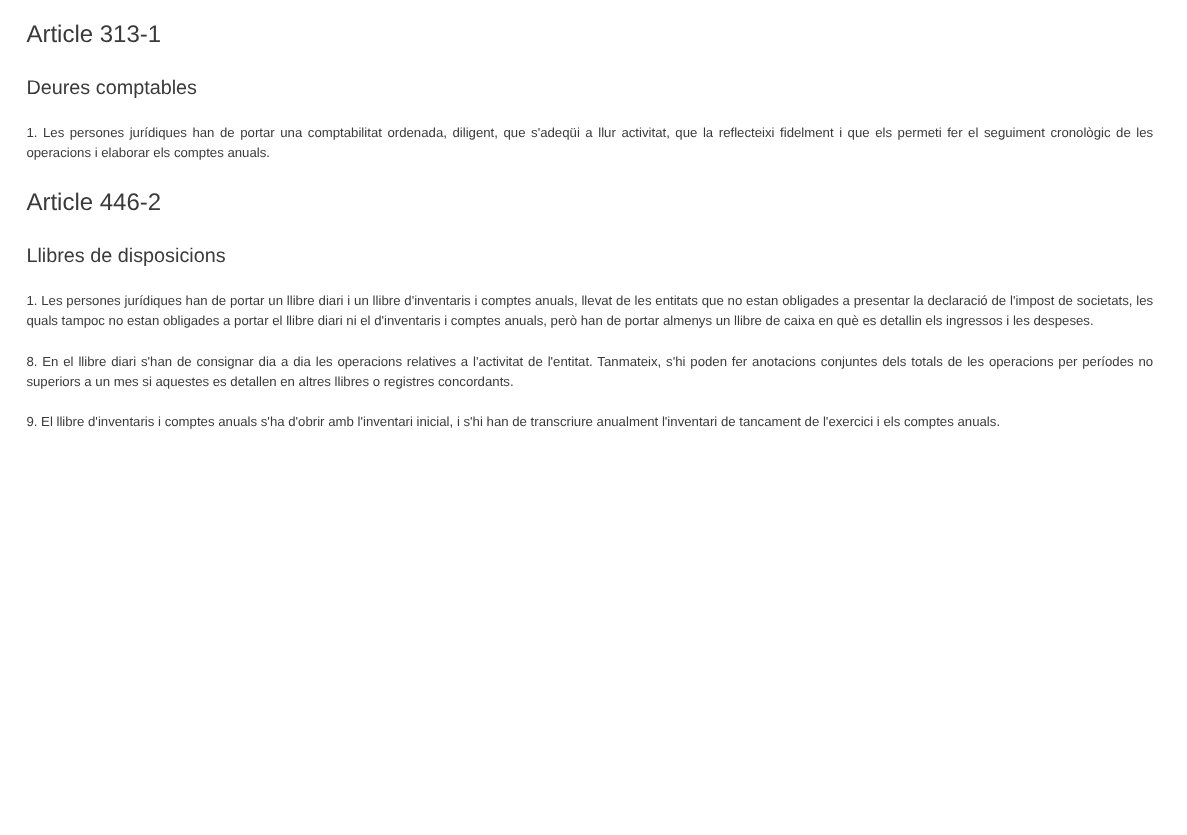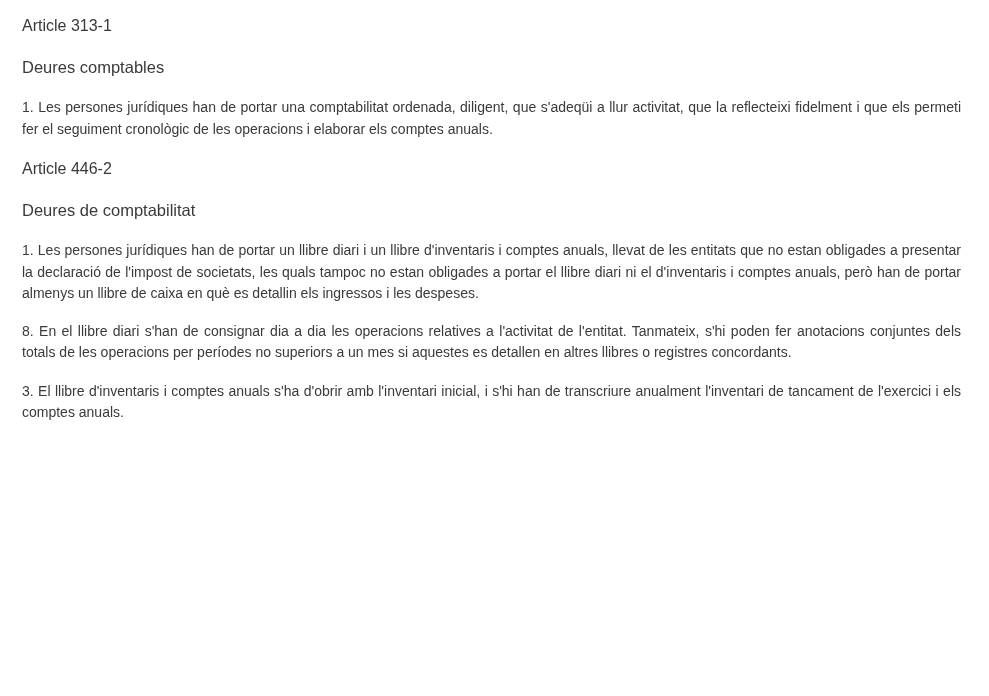--- a/index.html
+++ b/index.html
@@ -15,27 +15,27 @@
     color: #333333;
   }
   .page {
     box-sizing: border-box;
     width: 989px;
     height: 696px;
     padding: 14px 28px 0 22px;
     background: #ffffff;
   }
   .block {
-    font-size: 14px;
+    font-size: 11px;
     line-height: 1.52;
     color: #3a3a3a;
     margin: 0 0 17px 0;
   }
   .heading {
-    font-size: 16px;
+    font-size: 20px;
     line-height: 1.52;
     color: #3a3a3a;
     margin: 0 0 17px 0;
     text-align: left;
   }
   .subheading {
     font-size: 16.5px;
     line-height: 1.52;
     color: #3a3a3a;
     margin: 12px 0 17px 0;
@@ -56,21 +56,21 @@
 
   <div class="heading">Article 313-1</div>
 
   <div class="subheading">Deures comptables</div>
 
   <p class="block para">1. Les persones jurídiques han de portar una comptabilitat ordenada, diligent, que s'adeqüi a llur activitat, que la reflecteixi fidelment i que els permeti fer el seguiment cronològic de les operacions i elaborar els comptes anuals.</p>
 
 
   <div class="heading">Article 446-2</div>
 
-  <div class="subheading">Deures de comptabilitat</div>
+  <div class="subheading">Llibres de disposicions</div>
 
   <p class="block para">1. Les persones jurídiques han de portar un llibre diari i un llibre d'inventaris i comptes anuals, llevat de les entitats que no estan obligades a presentar la declaració de l'impost de societats, les quals tampoc no estan obligades a portar el llibre diari ni el d'inventaris i comptes anuals, però han de portar almenys un llibre de caixa en què es detallin els ingressos i les despeses.</p>
 
   <p class="block para">8. En el llibre diari s'han de consignar dia a dia les operacions relatives a l'activitat de l'entitat. Tanmateix, s'hi poden fer anotacions conjuntes dels totals de les operacions per períodes no superiors a un mes si aquestes es detallen en altres llibres o registres concordants.</p>
 
-  <p class="block para">3. El llibre d'inventaris i comptes anuals s'ha d'obrir amb l'inventari inicial, i s'hi han de transcriure anualment l'inventari de tancament de l'exercici i els comptes anuals.</p>
+  <p class="block para">9. El llibre d'inventaris i comptes anuals s'ha d'obrir amb l'inventari inicial, i s'hi han de transcriure anualment l'inventari de tancament de l'exercici i els comptes anuals.</p>
 
 </div>
 
 </body></html>

